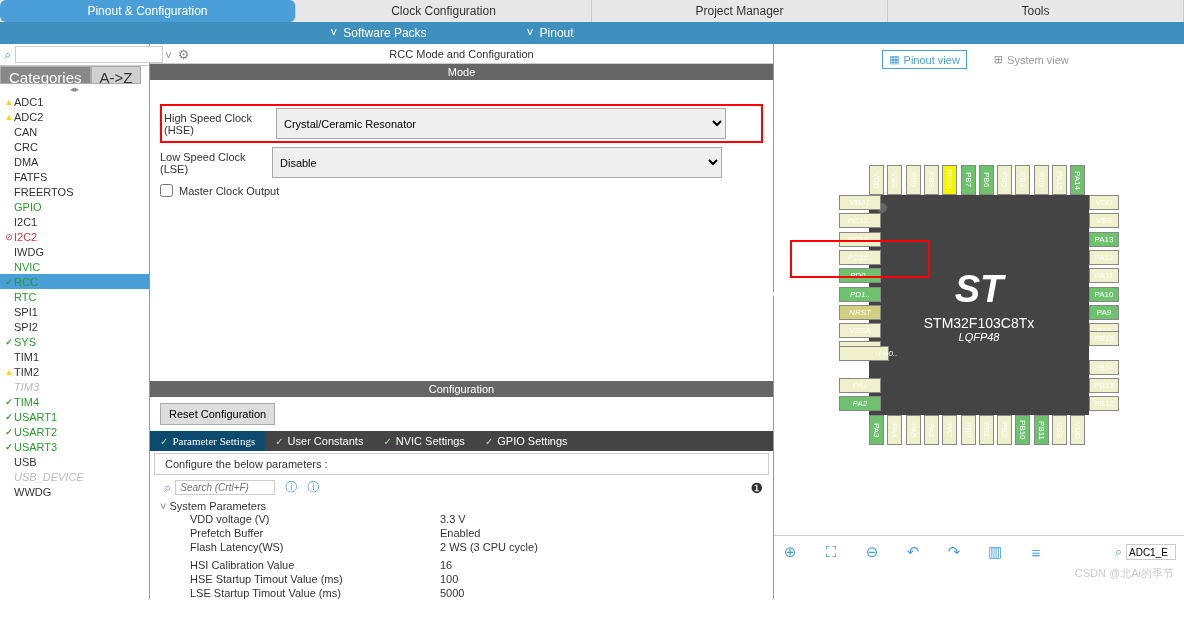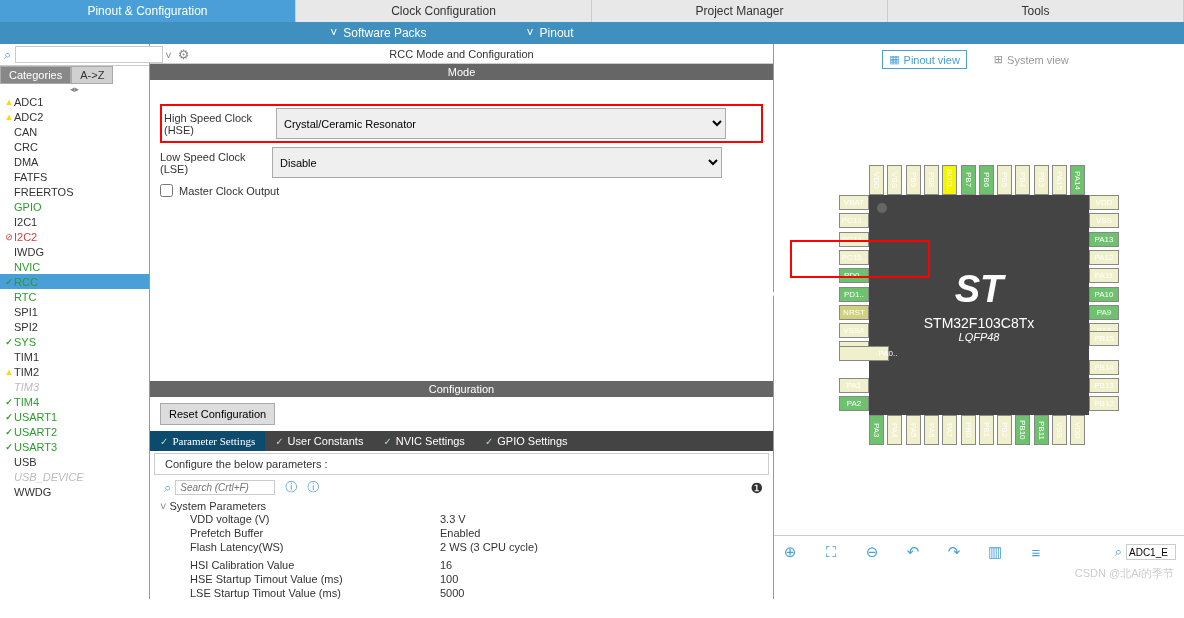--- a/index.html
+++ b/index.html
@@ -1,30 +1,30 @@
 <!DOCTYPE html>
 <html><head>
 <meta charset="utf-8">
 <style>
 * { box-sizing: border-box; margin: 0; padding: 0; font-family: Arial, sans-serif; }
 body { width: 1184px; height: 618px; font-size: 11px; color: #333; background: #fff; overflow: hidden; }
 .top-tabs { display: flex; height: 22px; background: #e8e8e8; }
 .top-tab { flex: 1; display: flex; align-items: center; justify-content: center; font-size: 12px; border-right: 1px solid #ccc; cursor: pointer; }
-.top-tab.active { background: #4a9fd8; color: #fff; }
+.top-tab.active { background: #4a9fd8; color: #fff; border-radius: 6px; }
 .sub-bar { display: flex; height: 22px; background: #3f8fbf; color: #fff; align-items: center; }
 .sub-bar-item { margin: 0 50px; display: flex; align-items: center; font-size: 12px; cursor: pointer; }
 .sub-bar-item::before { content: '˅'; margin-right: 6px; }
 .main-content { display: flex; height: 555px; }
 .sidebar { width: 150px; border-right: 1px solid #999; display: flex; flex-direction: column; }
 .search-row { display: flex; align-items: center; height: 22px; border-bottom: 1px solid #ccc; }
 .search-icon { color: #4a9fd8; margin: 0 4px; font-size: 13px; }
 .search-input { flex: 1; border: 1px solid #ccc; height: 17px; font-size: 11px; padding: 0 2px; }
 .gear-icon { margin: 0 4px; color: #888; font-size: 13px; }
 .cat-tabs { display: flex; height: 18px; }
-.cat-tab { padding: 2px 8px; background: #d0d0d0; border: 1px solid #aaa; font-size: 11px; cursor: pointer; }
+.cat-tab { padding: 2px 8px; background: #d0d0d0; border: 1px solid #aaa; font-size: 15px; cursor: pointer; }
 .cat-tab.active { background: #888; color: #fff; }
 .updown-arrow { text-align: center; font-size: 9px; color: #888; }
 .periph-list { flex: 1; overflow-y: auto; }
 .periph-item { padding: 1px 4px; cursor: pointer; display: flex; align-items: center; font-size: 11px; height: 15px; }
 .periph-item.selected { background: #4a9fd8; color: #fff; }
 .periph-bullet { width: 10px; display: inline-block; text-align: center; font-size: 9px; }
 .triangle-y::before { content: '▲'; color: #ffd800; }
 .triangle-red::before { content: '⊘'; color: #d04040; }
 .check-g::before { content: '✓'; color: #2a9d2a; font-weight: bold; }
 .periph-name.green-text { color: #2a9d2a; }
@@ -64,21 +64,21 @@
 .chip-container { position: relative; width: 100%; height: 460px; display: flex; align-items: center; justify-content: center; }
 .chip-body { width: 220px; height: 220px; background: #444; position: relative; display: flex; flex-direction: column; align-items: center; justify-content: center; color: #fff; }
 .chip-dot { position: absolute; top: 8px; left: 8px; width: 10px; height: 10px; background: #666; border-radius: 50%; }
 .st-logo { font-size: 38px; font-style: italic; font-weight: bold; font-family: 'Arial', sans-serif; }
 .chip-name { font-size: 14px; margin-top: 4px; }
 .chip-package { font-size: 11px; font-style: italic; }
 .pin { position: absolute; font-size: 8px; border: 1px solid #888; background: #f0f0cc; display: flex; align-items: center; justify-content: center; }
 .pin.green { background: #6ec26e; }
 .pin.yellow { background: #f5f500; }
 .pin.khaki { background: #d0d080; }
-.pin.left { width: 30px; height: 15px; }
+.pin.left { width: 42px; height: 15px; font-style: italic; }
 .pin.right { width: 30px; height: 15px; }
 .pin.top { width: 15px; height: 30px; writing-mode: vertical-rl; }
 .pin.bottom { width: 15px; height: 30px; writing-mode: vertical-rl; }
 .pin-label { position: absolute; font-size: 9px; white-space: nowrap; }
 .red-box { position: absolute; border: 2px solid red; pointer-events: none; }
 .bottom-toolbar { display: flex; gap: 25px; padding: 8px; align-items: center; border-top: 1px solid #ccc; }
 .tb-icon { width: 16px; height: 16px; color: #4a9fd8; cursor: pointer; font-size: 15px; display: flex; align-items: center; justify-content: center; }
 .tb-search { margin-left: auto; display: flex; align-items: center; }
 .tb-search input { border: 1px solid #ccc; width: 50px; height: 16px; font-size: 10px; padding: 0 2px; }
 .watermark { position: absolute; bottom: 18px; right: 10px; color: #ccc; font-size: 11px; }

